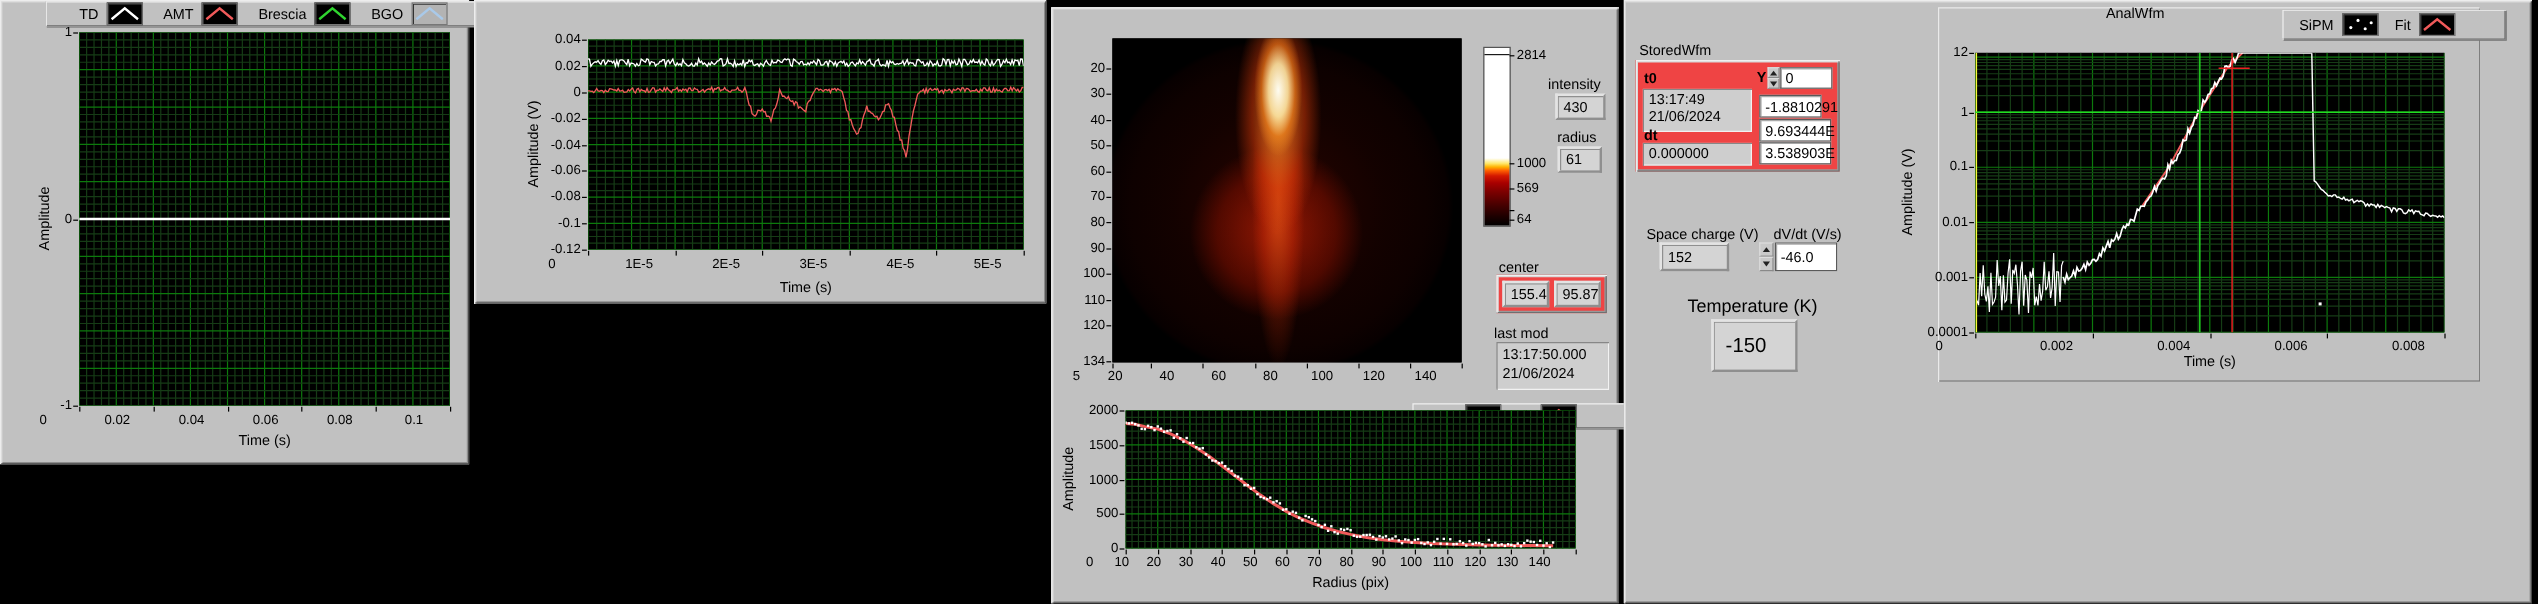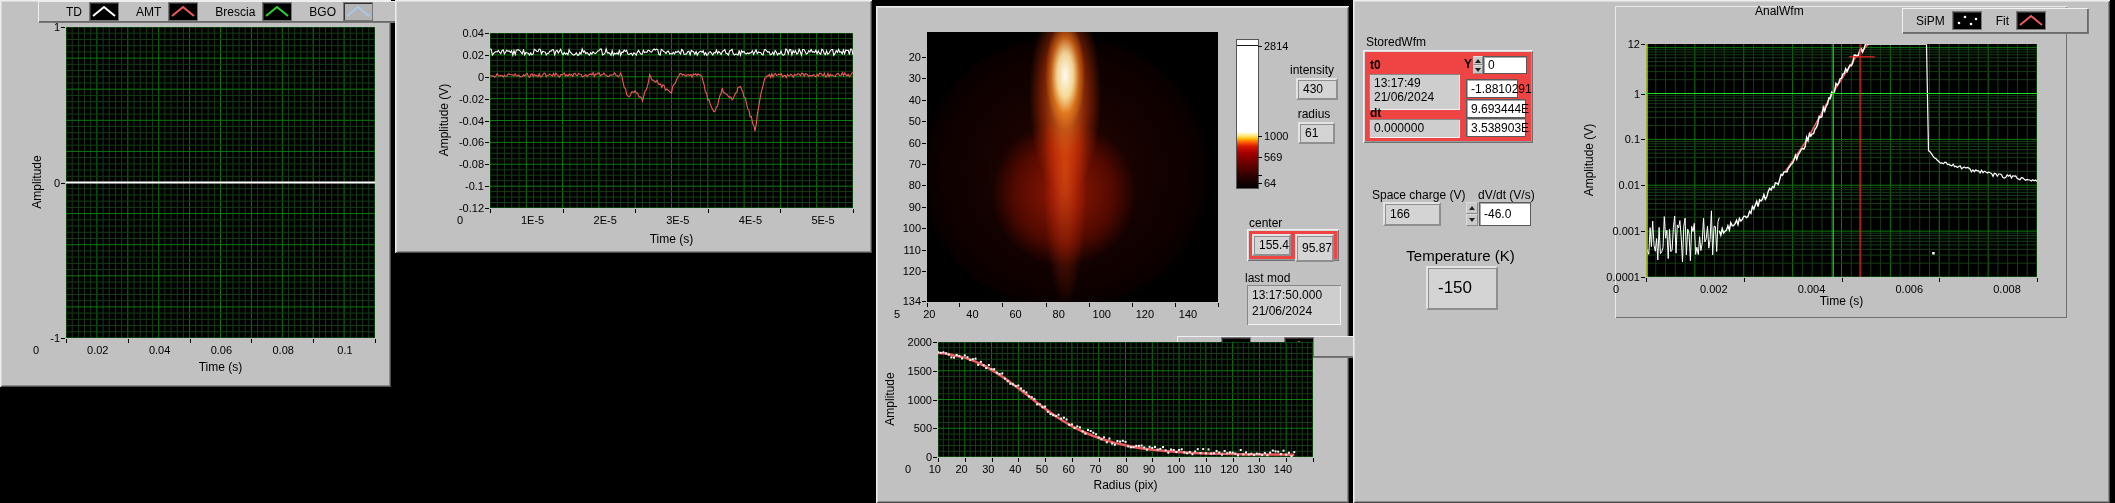--- a/index.html
+++ b/index.html
@@ -353,21 +353,21 @@
 
     <div class="lbl" style="left:404px;top:57px;width:64px;text-align:center;">intensity</div>
     <div class="ind" style="left:420px;top:72px;width:42px;height:22px;">430</div>
 
     <div class="lbl" style="left:410px;top:101px;width:56px;text-align:center;">radius</div>
     <div class="ind" style="left:422px;top:116px;width:37px;height:22px;">61</div>
 
     <div class="lbl" style="left:373px;top:210px;">center</div>
     <div class="cluster" style="left:371px;top:223px;width:92px;height:32px;">
       <div class="ind" style="left:5px;top:5px;width:39px;height:22px;">155.4</div>
-      <div class="ind" style="left:48px;top:5px;width:39px;height:28px;">95.87</div>
+      <div class="ind" style="left:48px;top:5px;width:39px;height:22px;">95.87</div>
     </div>
 
     <div class="lbl" style="left:369px;top:265px;">last mod</div>
     <div class="sunk" style="left:371px;top:279px;width:94px;height:40px;font-size:12px;line-height:16px;">
       <span>13:17:50.000</span><br>
       <span>21/06/2024</span>
     </div>
 
     <div class="legendbar" id="leg3" style="left:301px;top:330px;width:170px;height:21px;padding-left:12px;gap:12px;">
         <div class="leg-item">
@@ -738,21 +738,21 @@
           </button>
       </div>
       <div class="ctrl" style="left:120px;top:6px;width:44px;height:18px;">0</div>
 
       <div class="ctrl" style="left:103px;top:29px;width:52px;height:19px;">-1.8810291</div>
       <div class="ctrl" style="left:103px;top:49px;width:60px;height:19px;">9.693444E</div>
       <div class="ctrl" style="left:103px;top:68px;width:60px;height:19px;">3.538903E</div>
     </div>
 
     <div class="lbl" style="left:19px;top:188px;">Space charge (V)</div>
-    <div class="ind" style="left:30px;top:202px;width:58px;height:24px;">166</div>
+    <div class="ind" style="left:30px;top:202px;width:58px;height:24px;">152</div>
 
     <div class="lbl" style="left:125px;top:188px;">dV/dt (V/s)</div>
     <div class="spin" style="left:113px;top:202px;width:12px;height:24px;">
       <button class="spin-btn">
           <span class="tri-up"></span>
         </button>
       <button class="spin-btn">
           <span class="tri-dn"></span>
         </button>
     </div>

